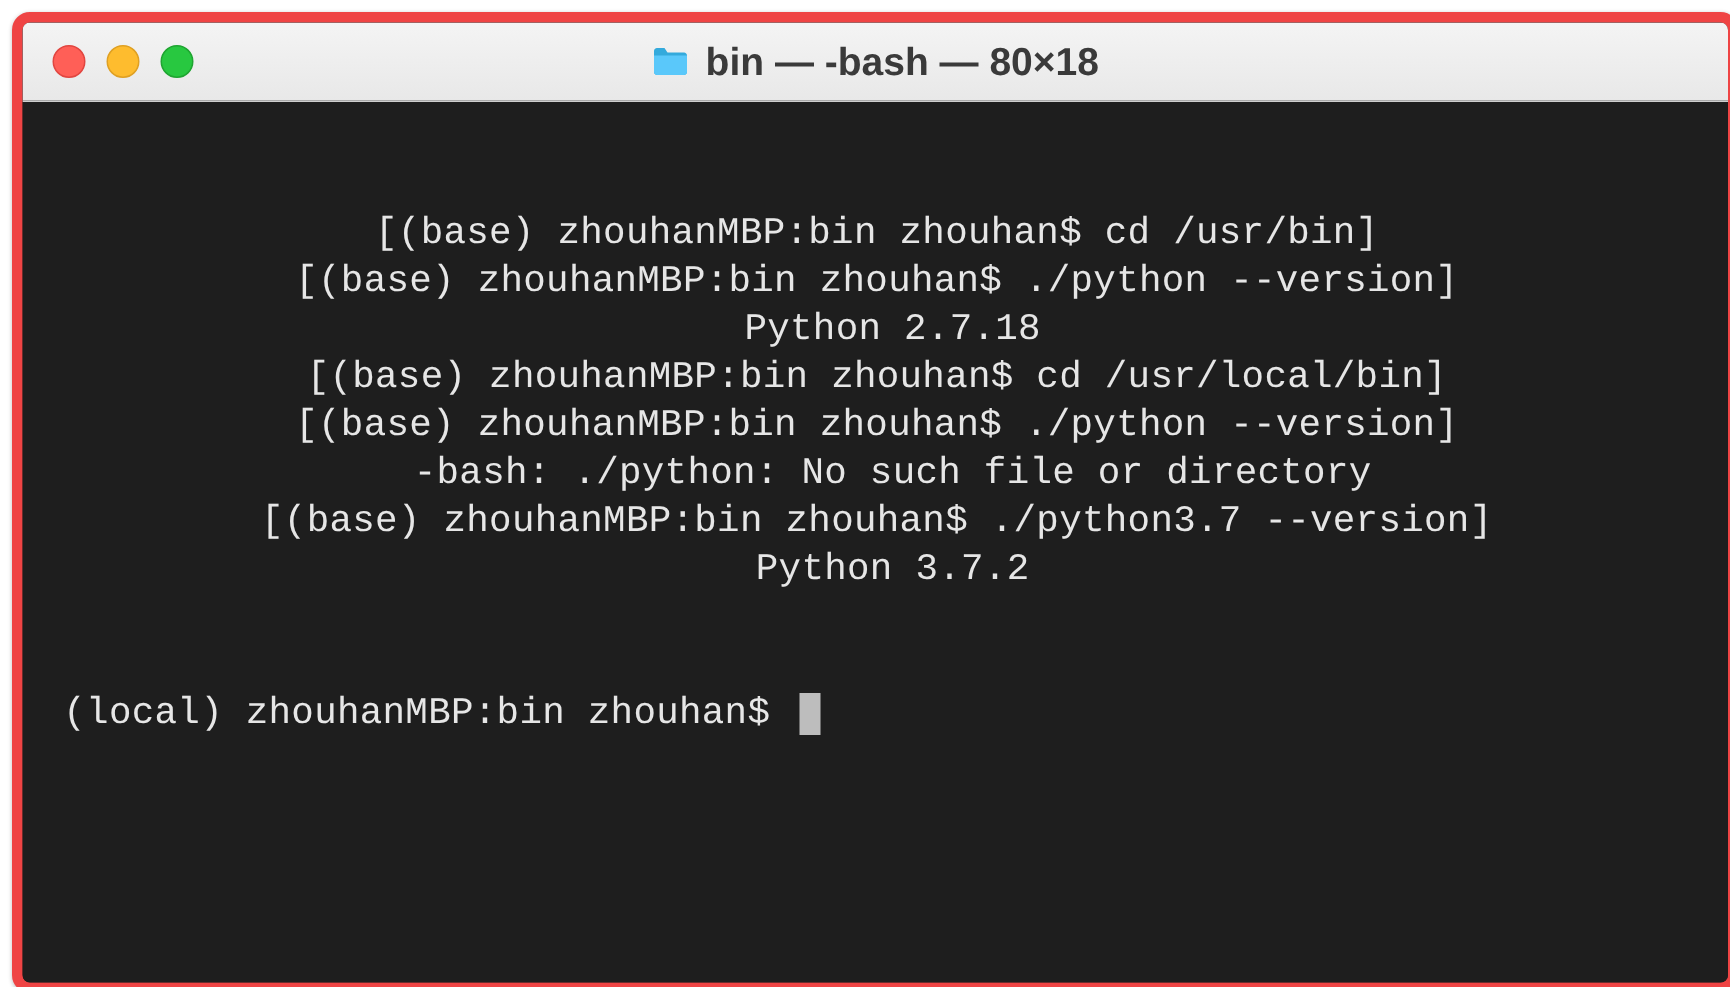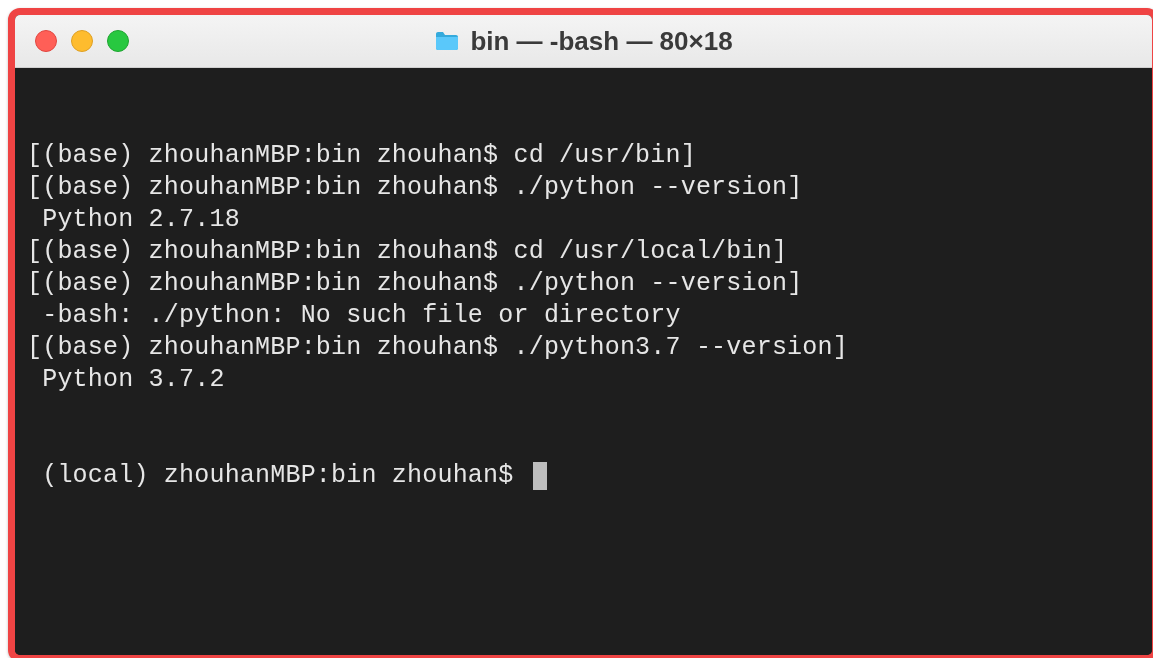--- a/index.html
+++ b/index.html
@@ -69,21 +69,21 @@
     font-family: "Menlo","Consolas","Courier New",monospace;
     font-size: 25px;
     line-height: 32px;
     color:#e6e6e6;
     letter-spacing: 0.2px;
     white-space: pre;
     overflow:hidden;
   }
   .line {
     display:flex;
-    justify-content:flex-start;
+    justify-content:center;
   }
   .line .txt { white-space: pre; }
   .line .rb  { color:#e6e6e6; padding-right:6px; }
 
   .cursor-row { display:flex; align-items:center; }
   .cursor {
     display:inline-block;
     width: 14px;
     height: 28px;
     background:#bdbdbd;

